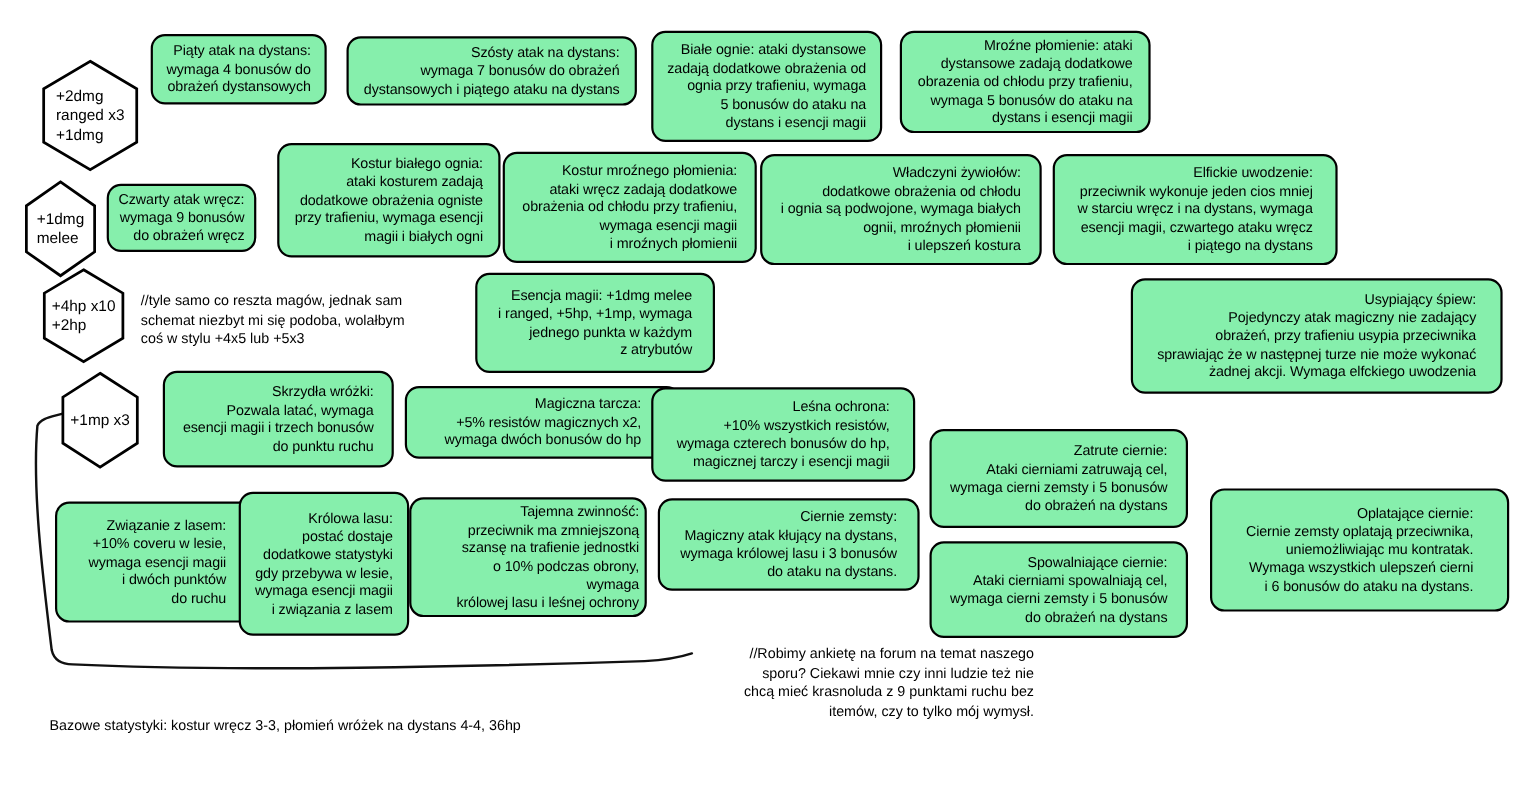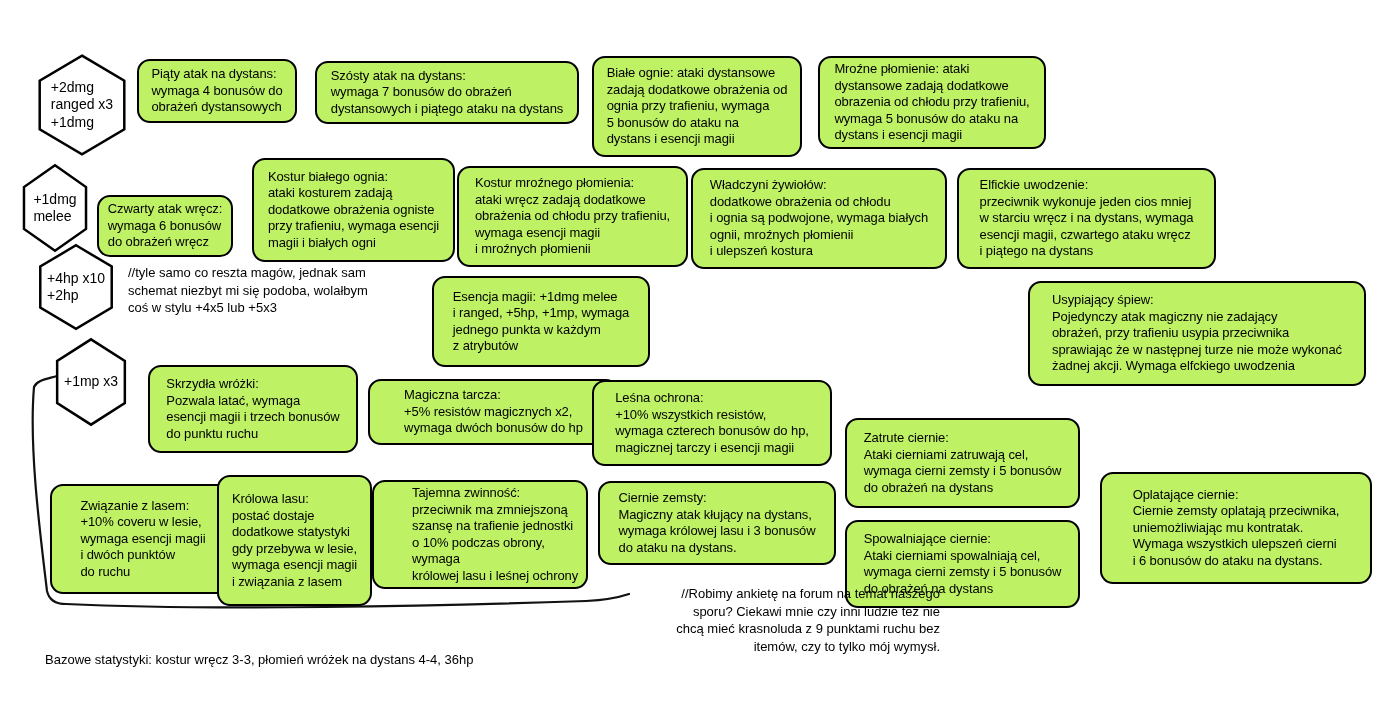--- a/index.html
+++ b/index.html
@@ -4,24 +4,24 @@
 <style>
   html,body{margin:0;padding:0;background:#ffffff;}
   body{width:1400px;height:714px;position:relative;overflow:hidden;
        font-family:"Liberation Sans",sans-serif;color:#000;}
   .canvas{position:absolute;inset:0;width:1400px;height:714px;}
 
   
   #connector-svg{position:absolute;left:0;top:0;width:1400px;height:714px;z-index:1;pointer-events:none;}
 
   
-  .node{position:absolute;z-index:2;background:#bef264;border:2.5px solid #000;border-radius:13px;
-        display:flex;align-items:center;justify-content:center;text-align:left;
+  .node{position:absolute;z-index:2;background:#86efac;border:2.5px solid #000;border-radius:13px;
+        display:flex;align-items:center;justify-content:center;text-align:right;
         padding:3px 5px;box-sizing:border-box;font-size:13px;line-height:1.27;
-        letter-spacing:-0.1px;white-space:pre-line;margin-top:28px;}
+        letter-spacing:-0.1px;white-space:pre-line;}
 
   
   .hex{position:absolute;z-index:2;}
   .hex svg{position:absolute;inset:0;width:100%;height:100%;display:block;}
   .hex .hex-label{position:absolute;inset:0;display:flex;align-items:center;justify-content:center;
         font-size:14px;line-height:1.25;white-space:pre-line;text-align:left;}
 
   
   .comment{position:absolute;z-index:2;font-size:13px;line-height:1.35;white-space:pre-line;}
 
@@ -108,21 +108,21 @@
 zadają dodatkowe obrażenia od
 ognia przy trafieniu, wymaga
 5 bonusów do ataku na
 dystans i esencji magii</div>
   <div class="node" id="b-mrozne">Mroźne płomienie: ataki
 dystansowe zadają dodatkowe
 obrazenia od chłodu przy trafieniu,
 wymaga 5 bonusów do ataku na
 dystans i esencji magii</div>
   <div class="node" id="b-czwarty">Czwarty atak wręcz:
-wymaga 6 bonusów
+wymaga 9 bonusów
 do obrażeń wręcz</div>
   <div class="node" id="b-kostur-b">Kostur białego ognia:
 ataki kosturem zadają
 dodatkowe obrażenia ogniste
 przy trafieniu, wymaga esencji
 magii i białych ogni</div>
   <div class="node" id="b-kostur-m">Kostur mroźnego płomienia:
 ataki wręcz zadają dodatkowe
 obrażenia od chłodu przy trafieniu,
 wymaga esencji magii

